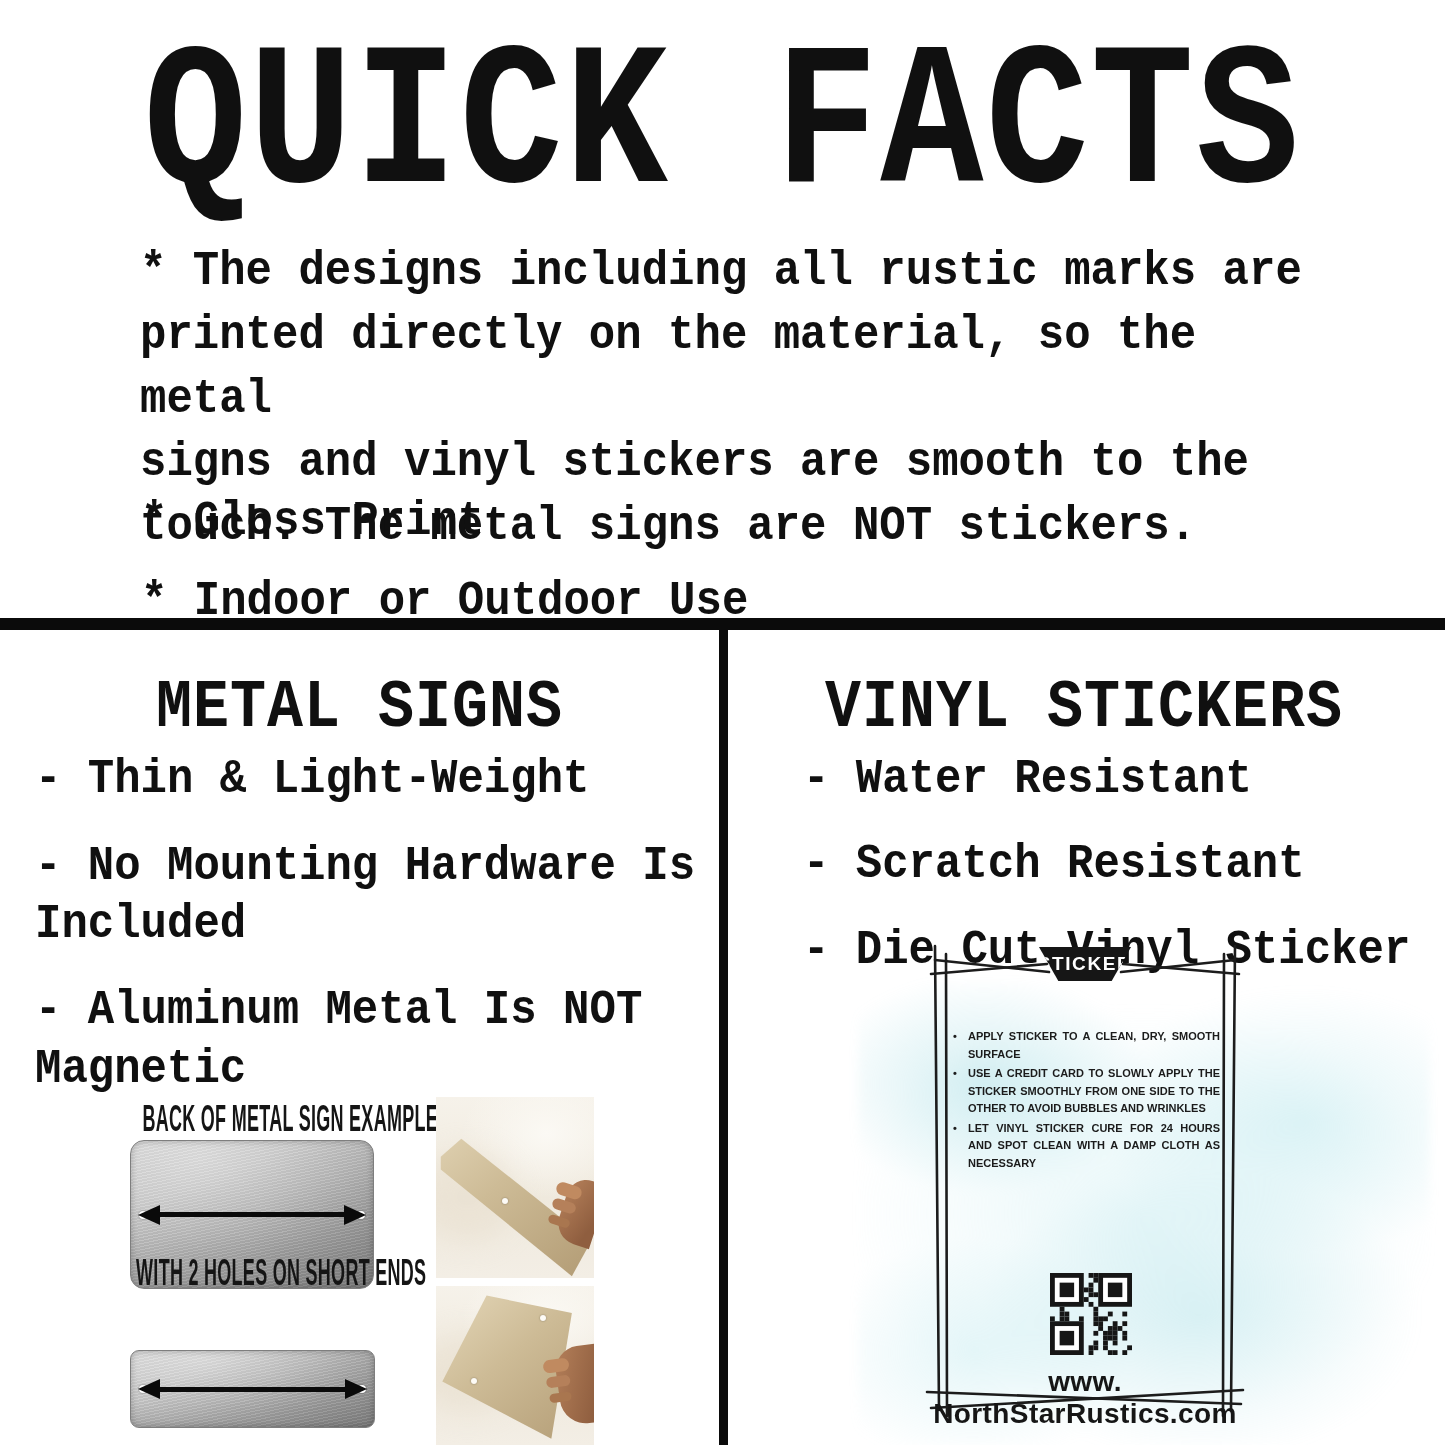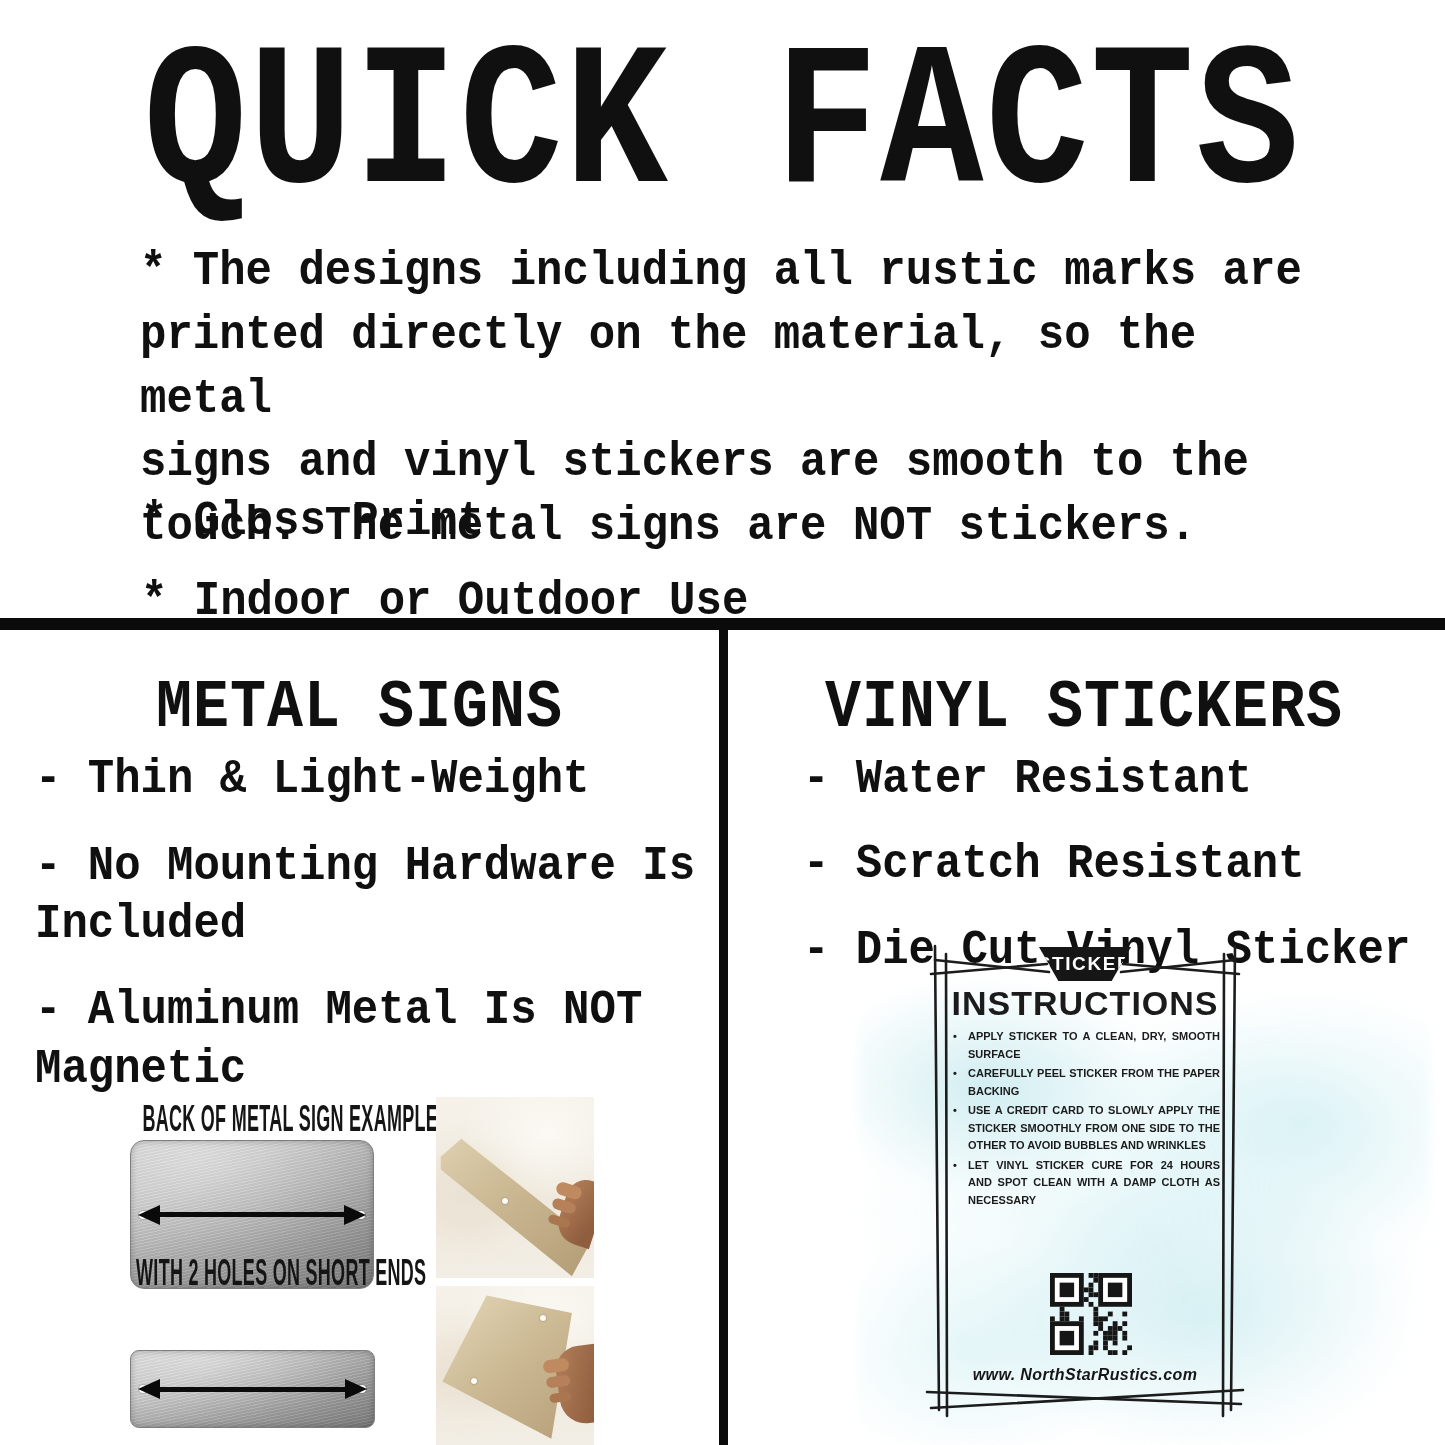--- a/index.html
+++ b/index.html
@@ -86,21 +86,21 @@
   .banner span{color:#fff;font-size:19px;font-weight:700;letter-spacing:1.6px;}
   .card-heading{position:absolute;left:0;top:44px;width:320px;text-align:center;
     font-size:34px;font-weight:700;letter-spacing:1px;color:#1b1b1b;}
   .steps{position:absolute;left:27px;top:88px;width:268px;margin:0;padding:0;list-style:none;
     font-size:11px;font-weight:700;line-height:17.5px;color:#1b1b1b;
     text-align:justify;-moz-text-align-last:left;text-align-last:left;}
   .steps li{position:relative;padding-left:16px;margin-bottom:2px;}
   .steps li:before{content:"\2022";position:absolute;left:1px;top:0;}
   .qr{position:absolute;left:125px;top:333px;width:82px;height:82px;}
   .site{position:absolute;left:0;top:426px;width:320px;text-align:center;
-    font-size:16px;font-weight:700;letter-spacing:0.4px;color:#161616;font-style:italic;}
+    font-size:28px;font-weight:700;letter-spacing:0.4px;color:#161616;}
 </style>
 </head>
 <body>
 
 <div class="page">
 
   <div class="abs tw title">QUICK FACTS</div>
   <div class="abs tw stretch intro pre">* The designs including all rustic marks are
 printed directly on the material, so the metal
 signs and vinyl stickers are smooth to the
@@ -176,24 +176,22 @@
           <path d="M21 14 L22 476"></path>
         <path d="M310 6 L306 470"></path>
           <path d="M299 14 L298 476"></path>
         <path d="M2 452 L316 464"></path>
           <path d="M6 468 L318 450"></path>
       </g>
     </svg>
     <div class="banner">
       <span>STICKER</span>
     </div>
-    <div class="card-heading">INSTRUCTIONS</div>
     <ul class="steps">
       <li>APPLY STICKER TO A CLEAN, DRY, SMOOTH SURFACE</li>
-      <li>CAREFULLY PEEL STICKER FROM THE PAPER BACKING</li>
       <li>USE A CREDIT CARD TO SLOWLY APPLY THE STICKER SMOOTHLY FROM ONE SIDE TO THE OTHER TO AVOID BUBBLES AND WRINKLES</li>
       <li>LET VINYL STICKER CURE FOR 24 HOURS AND SPOT CLEAN WITH A DAMP CLOTH AS NECESSARY</li>
     </ul>
     <svg class="qr" viewBox="0 0 82 82">
         <rect x="38.588235294117645" y="0" width="4.823529411764706" height="4.823529411764706" fill="#161616"></rect>
         <rect x="43.41176470588235" y="0" width="4.823529411764706" height="4.823529411764706" fill="#161616"></rect>
         <rect x="43.41176470588235" y="4.823529411764706" width="4.823529411764706" height="4.823529411764706" fill="#161616"></rect>
         <rect x="38.588235294117645" y="9.647058823529411" width="4.823529411764706" height="4.823529411764706" fill="#161616"></rect>
         <rect x="33.76470588235294" y="14.470588235294116" width="4.823529411764706" height="4.823529411764706" fill="#161616"></rect>
         <rect x="38.588235294117645" y="14.470588235294116" width="4.823529411764706" height="4.823529411764706" fill="#161616"></rect>

